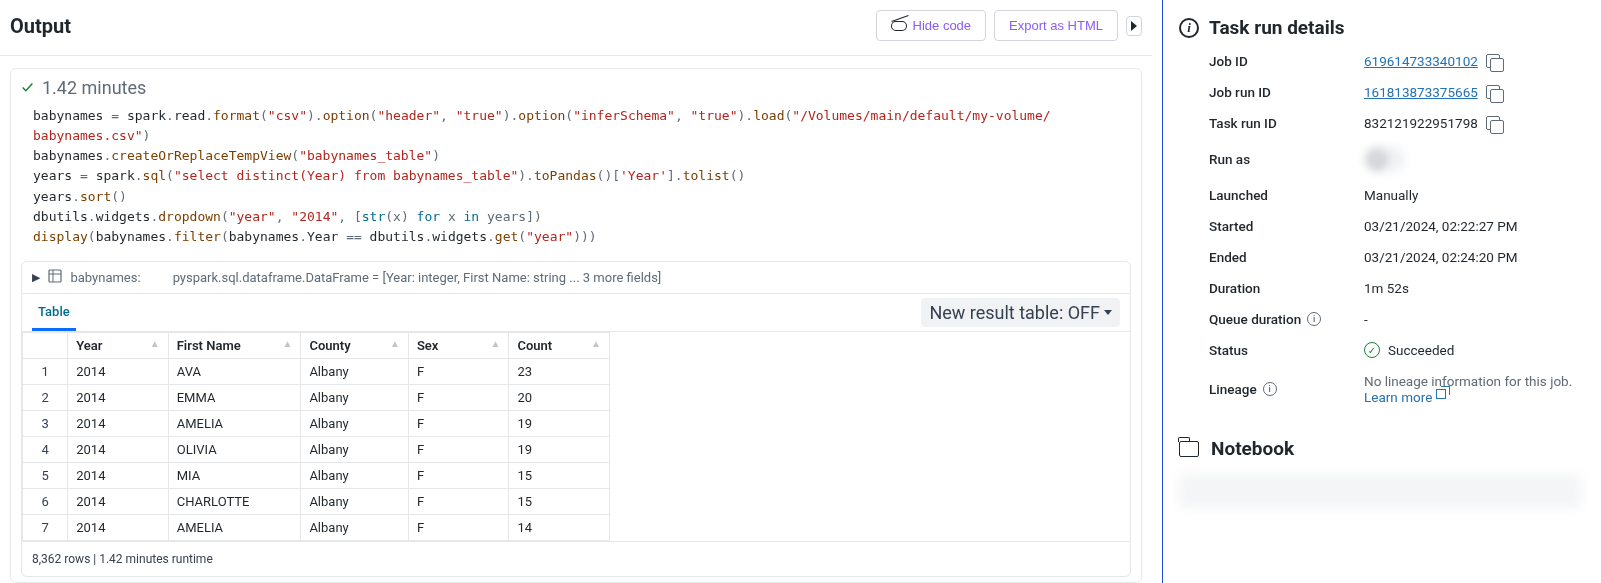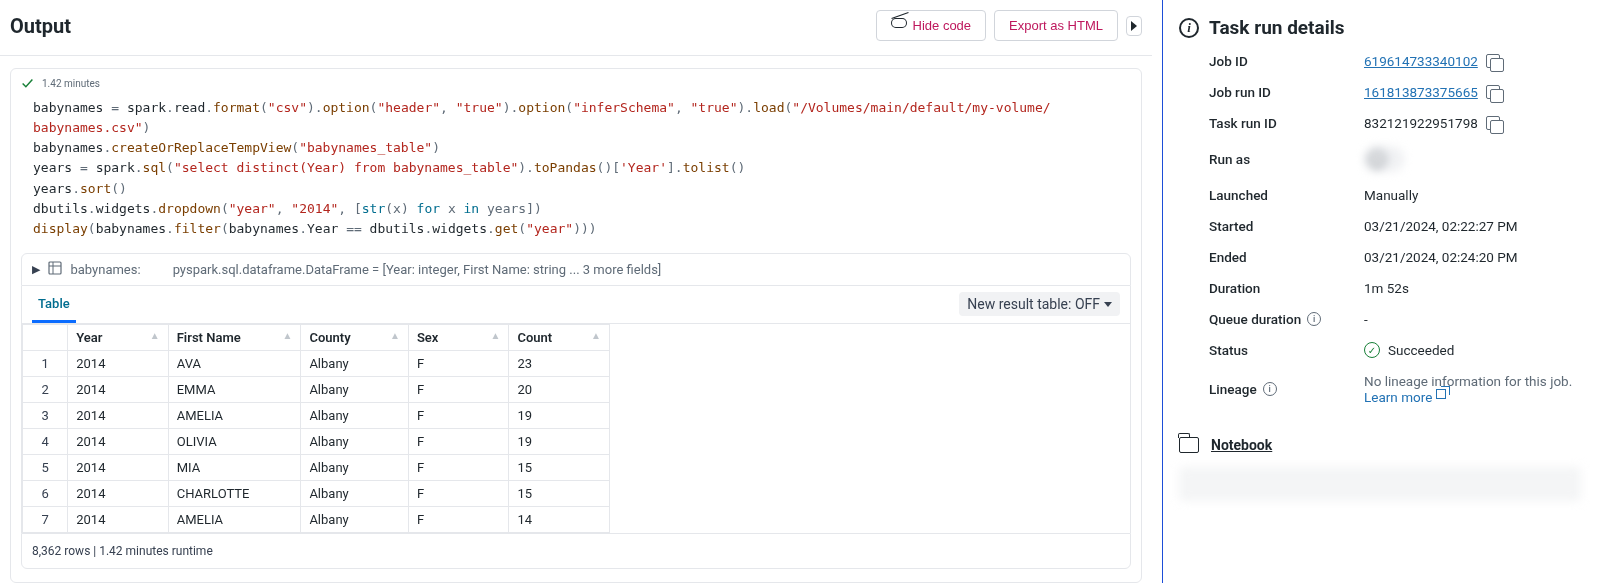--- a/index.html
+++ b/index.html
@@ -41,24 +41,24 @@
     font-size: 20px;
     font-weight: 700;
     flex: 1;
   }
   .btn {
     border: 1px solid #d1d5db;
     background: #fff;
     border-radius: 4px;
     padding: 7px 14px;
     font-size: 13px;
-    color: #be185d;
+    color: #8b5cf6;
     cursor: pointer;
     display: inline-flex;
-    align-items: flex-start;
+    align-items: center;
     gap: 6px;
   }
   .btn + .btn { margin-left: 8px; }
   .collapse-btn {
     border: 1px solid #d1d5db;
     background: #fff;
     border-radius: 4px;
     padding: 4px 4px;
     margin-left: 8px;
     cursor: pointer;
@@ -80,21 +80,21 @@
     flex-direction: column;
     flex: 1;
     min-height: 0;
   }
   .cell-status {
     display: flex;
     align-items: center;
     gap: 8px;
     padding: 8px 10px 2px 10px;
     color: #5f6b77;
-    font-size: 10px;
+    font-size: 18px;
   }
   .code-block {
     font-family: Menlo, Consolas, monospace;
     font-size: 13px;
     line-height: 1.55;
     padding: 6px 16px 14px 22px;
     white-space: pre-wrap;
     word-break: break-word;
   }
   .tk-pl { color: #1f272d; }
@@ -133,21 +133,21 @@
     color: #006d8f;
     font-weight: 500;
     border-bottom: 3px solid #0b6cff;
     cursor: pointer;
   }
   .result-toggle {
     margin-left: auto;
     background: #f1f2f4;
     padding: 4px 8px;
     border-radius: 4px;
-    font-size: 14px;
+    font-size: 18px;
     color: #374151;
     display: inline-flex;
     align-items: center;
     gap: 4px;
   }
 
   .table-wrap {
     margin: 0 10px;
     border-left: 1px solid #e5e7eb;
     border-right: 1px solid #e5e7eb;
@@ -236,21 +236,21 @@
     display:inline-flex;align-items:center;justify-content:center;font-size:9px;color:#5f6b77;
   }
   .lineage-block .msg { color:#5f6b77; }
   .lineage-block a { color:#2272b4; text-decoration:none; display:inline-flex;gap:4px; }
   .ext-icon { width:10px;height:10px;border:1.3px solid #2272b4;position:relative;display:inline-block; }
   .ext-icon::after{content:'';position:absolute;left:4px;top:-4px;width:8px;height:8px;border-top:1.3px solid #2272b4;border-right:1.3px solid #2272b4;}
 
   .notebook-header {
     display:flex;align-items:center;gap:12px;margin-top:18px;
   }
-  .notebook-header h2{font-size:14px;font-weight:700;text-decoration:underline;}
+  .notebook-header h2{font-size:19px;font-weight:700;}
   .folder-icon{width:20px;height:16px;border:1.7px solid #1f272d;border-radius:2px;position:relative;}
   .folder-icon::before{content:'';position:absolute;left:-1.7px;top:-5px;width:10px;height:4px;border:1.7px solid #1f272d;border-bottom:none;border-radius:2px 2px 0 0;}
   .notebook-blur {
     height: 34px; background:#f4f5f6; border-radius:4px; filter: blur(5px);
   }
 
   .eye-off {
     position:relative;width:16px;height:10px;border:1.5px solid #1f272d;border-radius:60% 60% 60% 60% / 100% 100% 100% 100%;
   }
   .eye-off::after{content:'';position:absolute;left:-1px;top:-4px;width:18px;height:0;border-top:1.5px solid #1f272d;transform:rotate(-20deg);}

